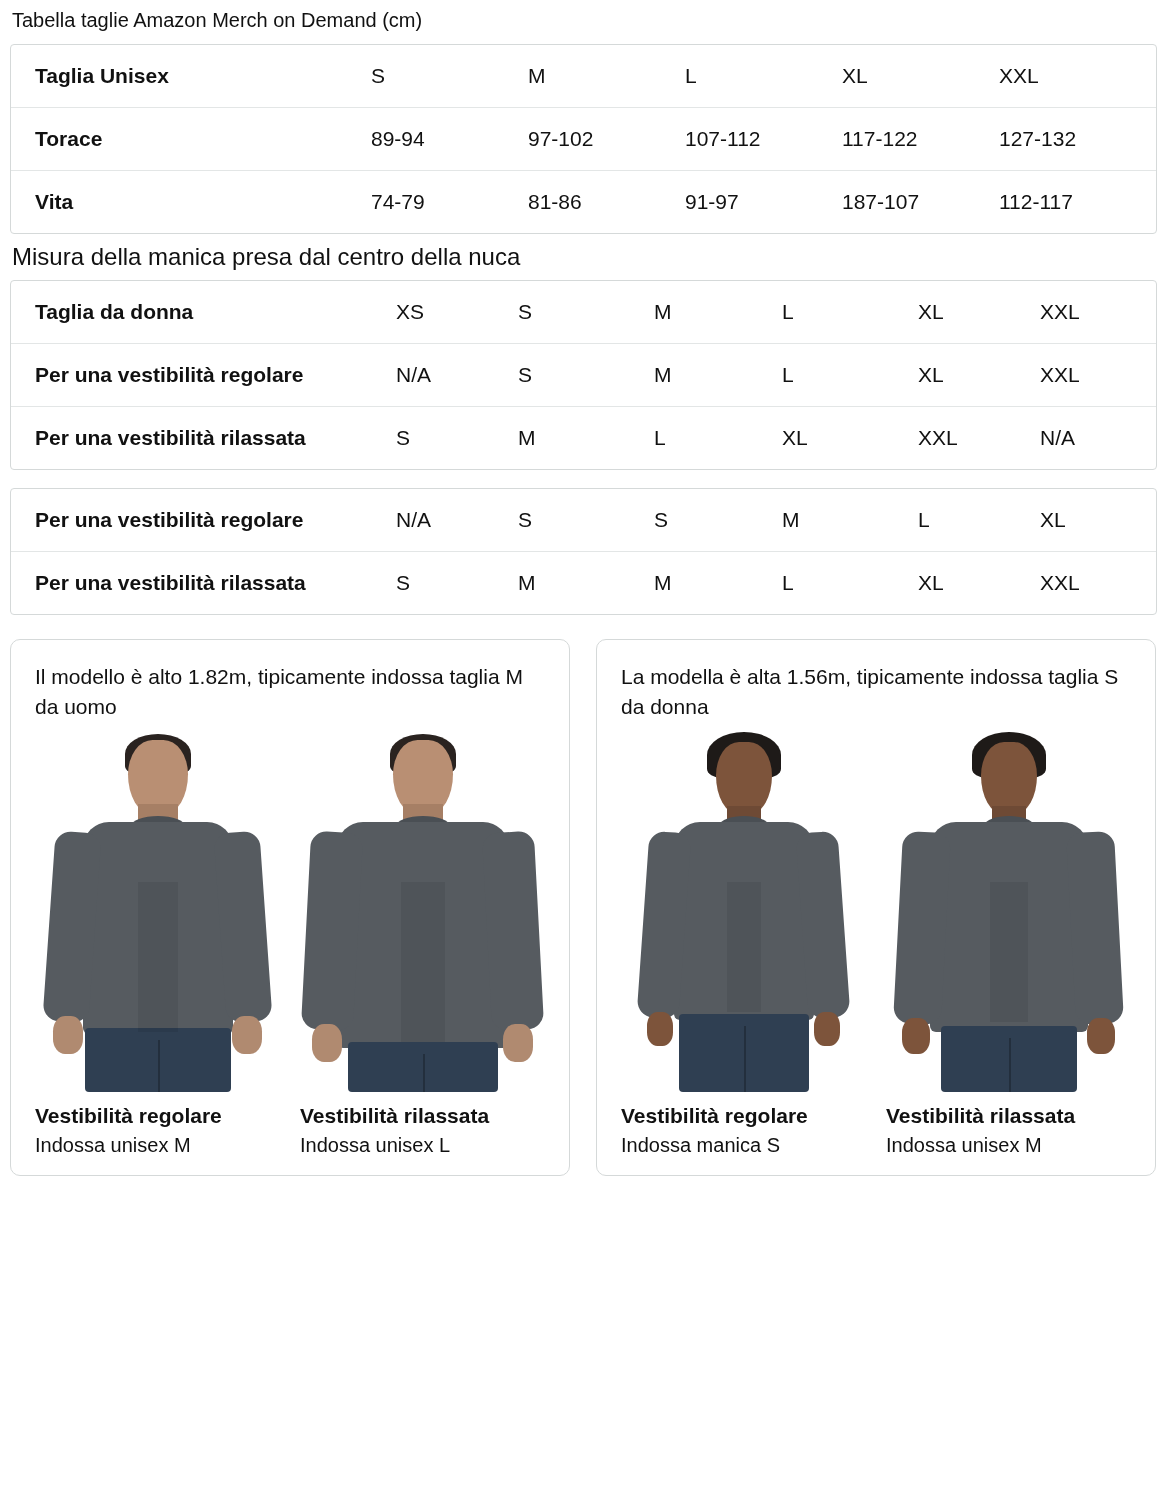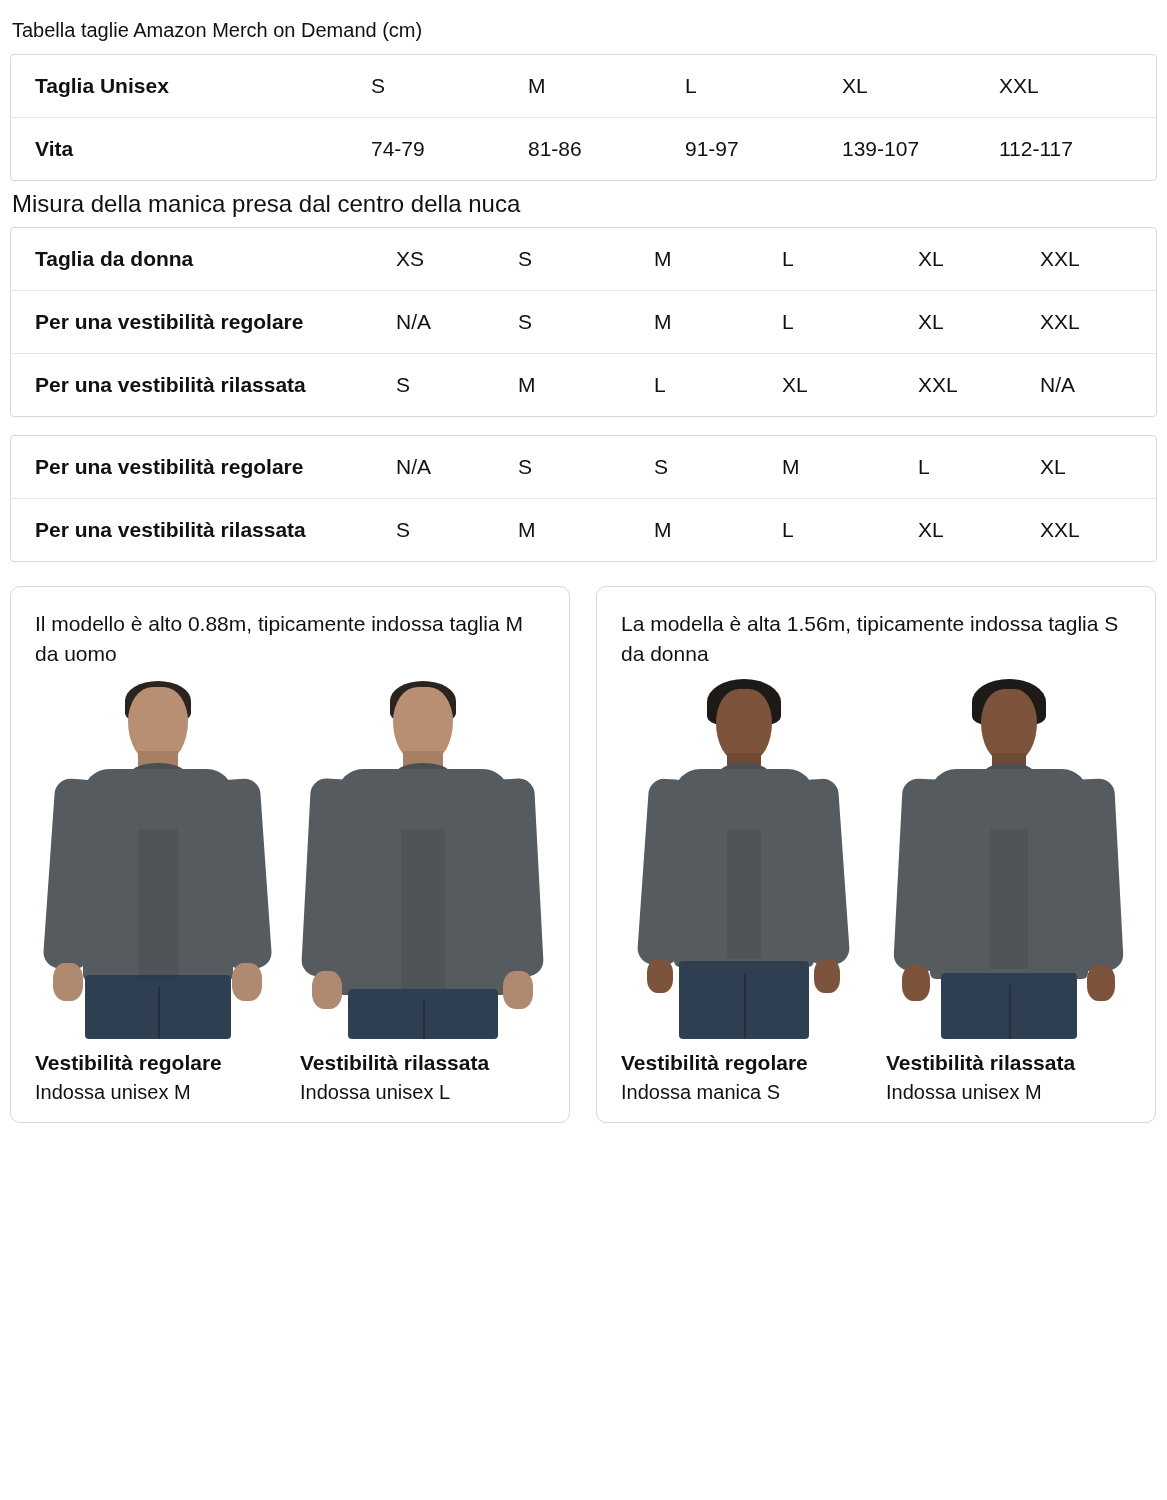--- a/index.html
+++ b/index.html
@@ -10,21 +10,21 @@
   }
   body {
     width: 1167px;
     min-height: 1500px;
     font-family: "Liberation Sans", sans-serif;
     color: #111111;
     -webkit-font-smoothing: antialiased;
   }
   .page {
     width: 1167px;
-    padding: 12px 10px 10px 10px;
+    padding: 2px 10px 10px 10px;
   }
   .caption {
     font-size: 20px;
     line-height: 28px;
     color: #111;
     margin: 4px 0 10px 2px;
     font-weight: 400;
   }
   .note {
     font-size: 24px;
@@ -218,25 +218,33 @@
       <tbody>
         <tr>
           <th class="rowhead">Taglia Unisex</th>
           <td class="cell">S</td>
           <td class="cell">M</td>
           <td class="cell">L</td>
           <td class="cell">XL</td>
           <td class="cell">XXL</td>
         </tr>
         <tr>
+          <th class="rowhead">Torace</th>
+          <td class="cell">89-94</td>
+          <td class="cell">97-102</td>
+          <td class="cell">107-112</td>
+          <td class="cell">117-122</td>
+          <td class="cell">127-132</td>
+        </tr>
+        <tr>
           <th class="rowhead">Vita</th>
           <td class="cell">74-79</td>
           <td class="cell">81-86</td>
           <td class="cell">91-97</td>
-          <td class="cell">139-107</td>
+          <td class="cell">187-107</td>
           <td class="cell">112-117</td>
         </tr>
       </tbody>
     </table>
   </div>
 
   <div class="note">Misura della manica presa dal centro della nuca</div>
 
 
   <div class="tablewrap">
@@ -314,21 +322,21 @@
           <td class="cell">XL</td>
           <td class="cell">XXL</td>
         </tr>
       </tbody>
     </table>
   </div>
 
   <div class="models-row">
 
     <div class="model-card">
-      <div class="cap">Il modello è alto 0.88m, tipicamente indossa taglia M da uomo</div>
+      <div class="cap">Il modello è alto 1.82m, tipicamente indossa taglia M da uomo</div>
       <div class="figs">
 
         <div class="fig">
           <div class="imgbox">
             <div class="person">
               <div class="p-hair" style="top:2px;width:66px;height:40px;"></div>
               <div class="p-head" style="top:8px;width:60px;height:74px;"></div>
               <div class="p-neck" style="top:72px;width:40px;height:20px;"></div>
               <div class="p-collar" style="top:84px;width:54px;height:20px;"></div>
               <div class="p-shirt" style="top:90px;width:150px;height:212px;"></div>

